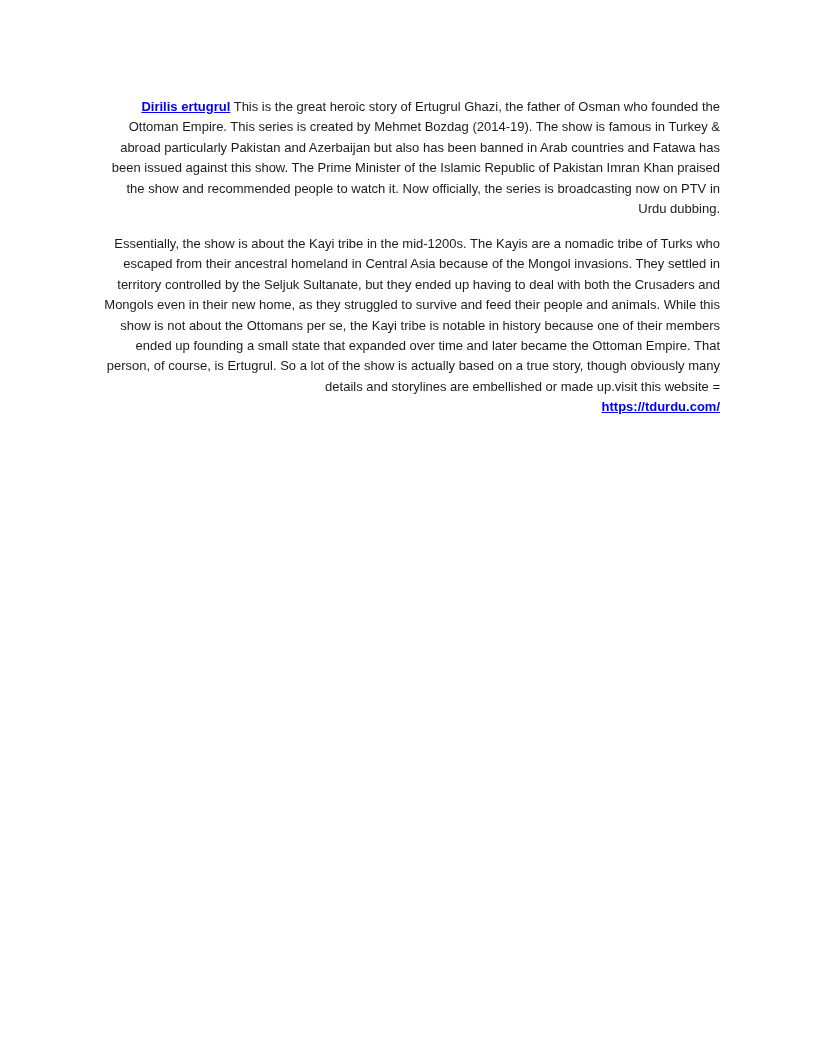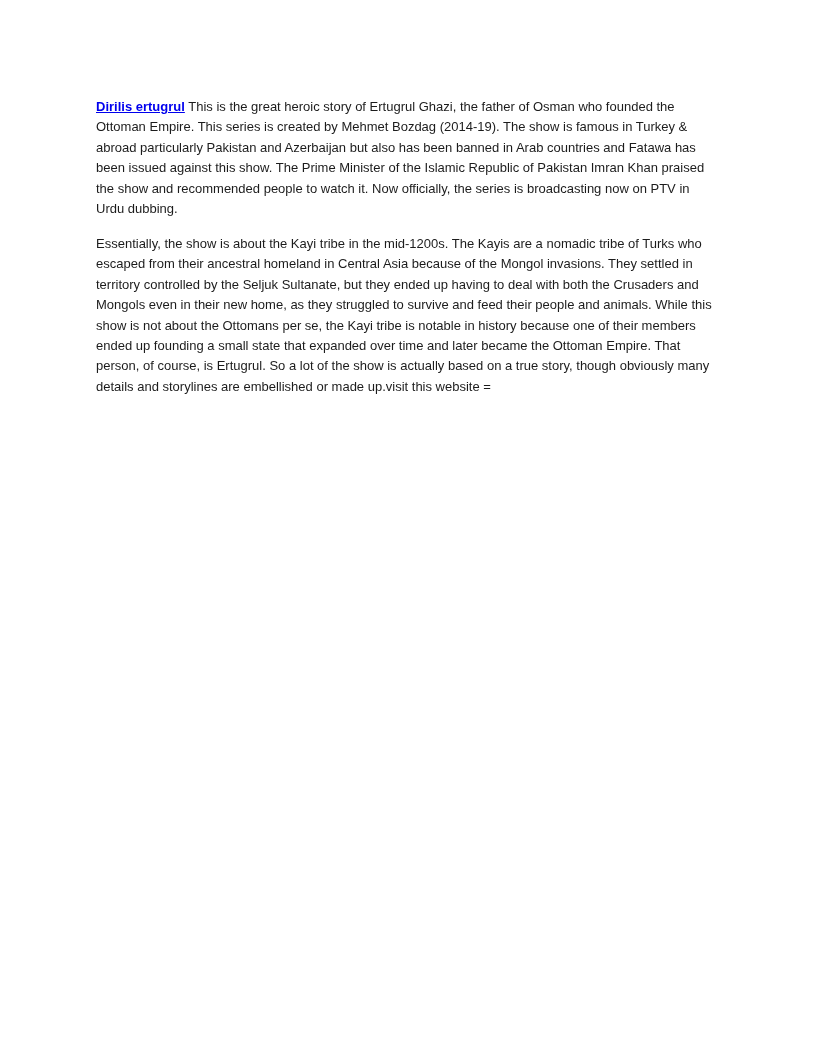--- a/index.html
+++ b/index.html
@@ -15,21 +15,21 @@
     box-sizing: border-box;
     padding: 97px 96px 96px 96px;
     font-family: "Liberation Sans", "DejaVu Sans", sans-serif;
     font-size: 13px;
     line-height: 20.45px;
     color: #1c1c1c;
     overflow: hidden;
   }
   .para {
     margin: 0 0 14px 0;
-    text-align: left;
+    text-align: right;
   }
   a.doclink {
     color: #0000EE;
     font-weight: bold;
     text-decoration: underline;
     cursor: pointer;
   }
   a.doclink.block {
     display: block;
   }
@@ -38,15 +38,16 @@
 <body>
 
 <div class="page">
 
   <p class="para">
     <a class="doclink">Dirilis ertugrul</a><span> This is the great heroic story of Ertugrul Ghazi, the father of Osman who founded the Ottoman Empire. This series is created by Mehmet Bozdag (2014-19). The show is famous in Turkey &amp; abroad particularly Pakistan and Azerbaijan but also has been banned in Arab countries and Fatawa has been issued against this show. The Prime Minister of the Islamic Republic of Pakistan Imran Khan praised the show and recommended people to watch it. Now officially, the series is broadcasting now on PTV in Urdu dubbing.</span>
   </p>
 
   <p class="para">
     <span>Essentially, the show is about the Kayi tribe in the mid-1200s. The Kayis are a nomadic tribe of Turks who escaped from their ancestral homeland in Central Asia because of the Mongol invasions. They settled in territory controlled by the Seljuk Sultanate, but they ended up having to deal with both the Crusaders and Mongols even in their new home, as they struggled to survive and feed their people and animals. While this show is not about the Ottomans per se, the Kayi tribe is notable in history because one of their members ended up founding a small state that expanded over time and later became the Ottoman Empire. That person, of course, is Ertugrul. So a lot of the show is actually based on a true story, though obviously many details and storylines are embellished or made up.visit this website = </span>
+    <a class="doclink block">https://tdurdu.com/</a>
   </p>
 
 </div>
 
 </body></html>

